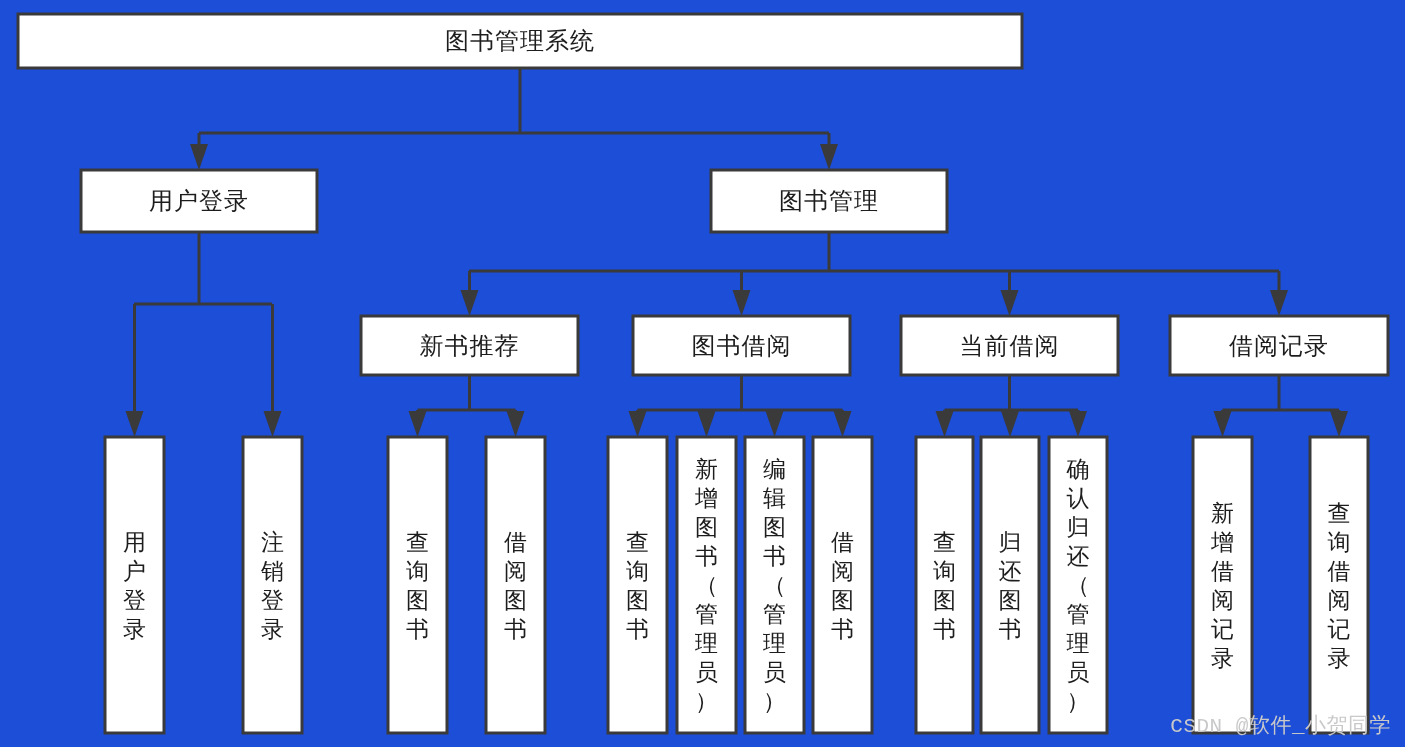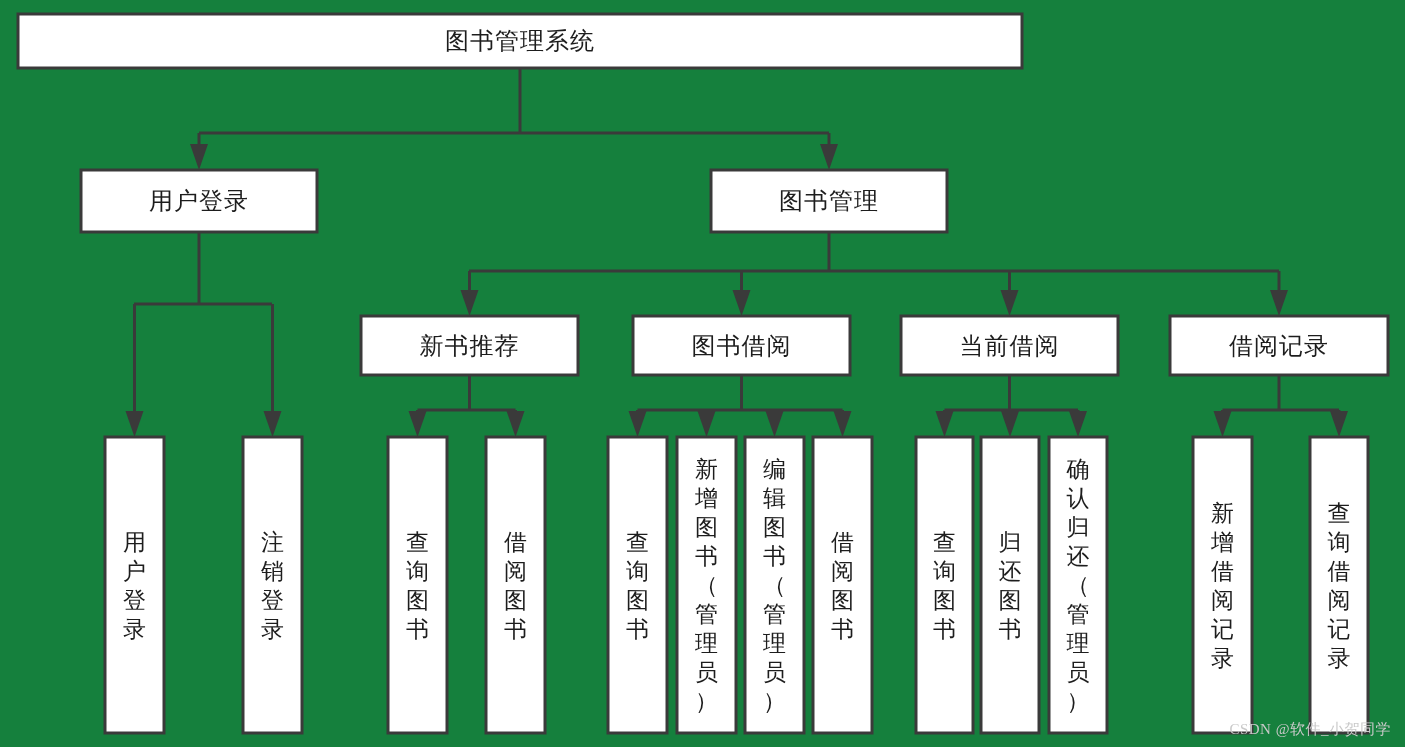--- a/index.html
+++ b/index.html
@@ -7,21 +7,21 @@
     padding: 0;
     background: #ffffff;
   }
   body {
     font-family: "DejaVu Sans", "Liberation Sans", sans-serif;
   }
   #diagram-root {
     position: relative;
     width: 1405px;
     height: 747px;
-    background: #15803d;
+    background: #1d4ed8;
     overflow: hidden;
     text-align: center;
   }
   svg.diagram-canvas {
     position: absolute;
     left: 0;
     top: 0;
     width: 1405px;
     height: 747px;
     display: block;
@@ -53,22 +53,22 @@
     font-family: "DejaVu Sans", "Liberation Sans", sans-serif;
     font-size: 23px;
     fill: #1d1d1d;
     text-anchor: middle;
     letter-spacing: 0px;
   }
   .watermark {
     position: absolute;
     right: 14px;
     bottom: 8px;
-    font-family: Liberation Serif, serif;
-    font-size: 15px;
+    font-family: Liberation Mono, monospace;
+    font-size: 21px;
     color: #c9c9c9;
     letter-spacing: 0.5px;
     white-space: nowrap;
     pointer-events: none;
   }
 </style>
 </head>
 <body>
 
 <div id="diagram-root">

